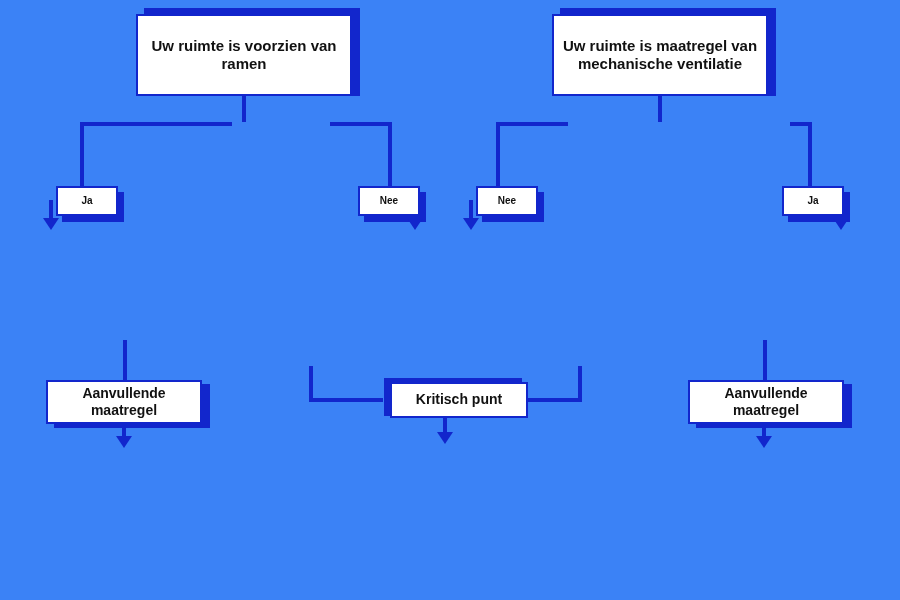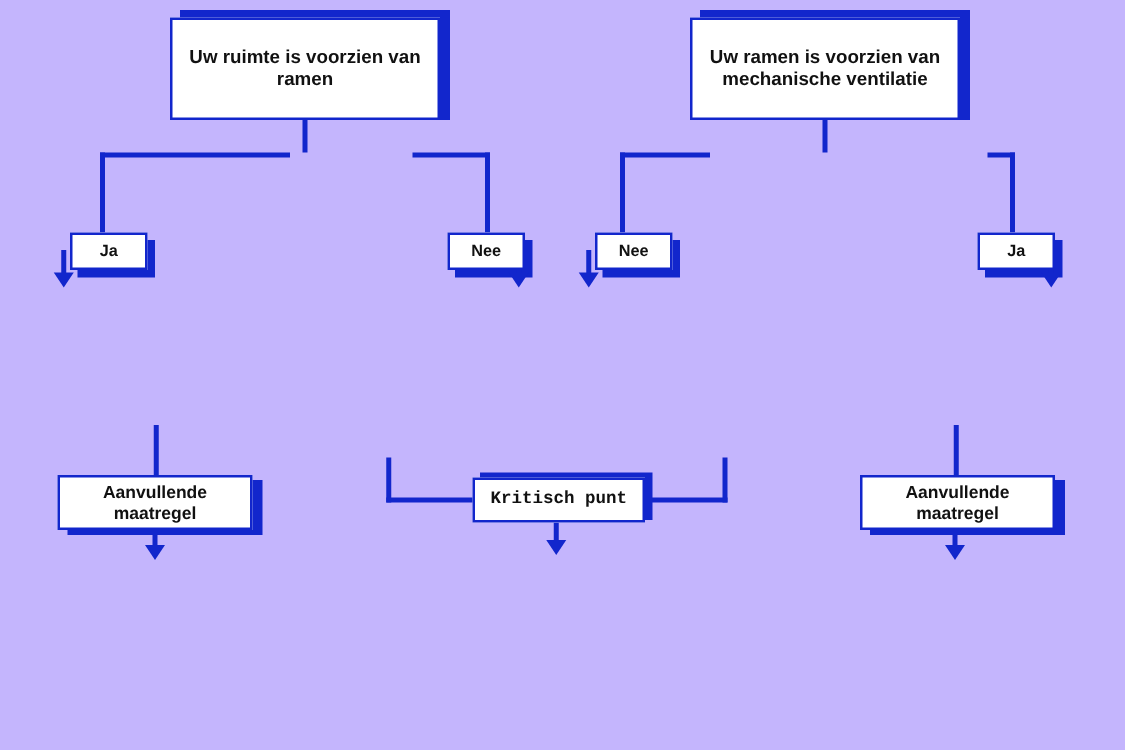--- a/index.html
+++ b/index.html
@@ -4,21 +4,21 @@
 <style>
   html, body {
     margin: 0;
     padding: 0;
     background: #000000;
   }
   #canvas {
     position: relative;
     width: 900px;
     height: 600px;
-    background: #c4b5fd;
+    background: #3b82f6;
     overflow: hidden;
     font-family: "Liberation Sans", "DejaVu Sans", sans-serif;
   }
 
   
   .node {
     position: absolute;
     box-sizing: border-box;
     background: #ffffff;
     border: 2px solid #1226cc;
@@ -35,21 +35,21 @@
 
   
   .shadow {
     position: absolute;
     background: #1226cc;
     z-index: 3;
   }
 
   
   .q-node { font-size: 15px; }
-  .a-node { font-size: 13px; }
+  .a-node { font-size: 10px; }
   .r-node { font-size: 14px; align-items: center; }
 
   
   .hline {
     position: absolute;
     height: 4px;
     background: #1226cc;
     z-index: 4;
   }
   .vline {
@@ -96,21 +96,21 @@
 
   <div class="shadow" style="left:364px; top:192px; width:62px; height:30px;"></div>
   <div class="node a-node" style="left:358px; top:186px; width:62px; height:30px;">
     <span class="node-label">Nee</span>
   </div>
   <div class="vline" style="left:413px; top:204px; height:18px;"></div>
   <div class="arrow-down" style="left:407px; top:218px;"></div>
 
   <div class="shadow" style="left:560px; top:8px; width:216px; height:88px;"></div>
   <div class="node q-node" style="left:552px; top:14px; width:216px; height:82px;">
-    <span class="node-label">Uw ramen is voorzien van mechanische ventilatie</span>
+    <span class="node-label">Uw ruimte is maatregel van mechanische ventilatie</span>
   </div>
 
   <div class="vline" style="left:658px; top:96px; height:26px;"></div>
 
   <div class="hline" style="left:496px; top:122px; width:72px;"></div>
   <div class="vline" style="left:496px; top:122px; height:64px;"></div>
 
   <div class="hline" style="left:790px; top:122px; width:22px;"></div>
   <div class="vline" style="left:808px; top:122px; height:64px;"></div>
 
@@ -137,21 +137,21 @@
   <div class="vline" style="left:122px; top:424px; height:16px;"></div>
   <div class="arrow-down" style="left:116px; top:436px;"></div>
 
   <div class="vline" style="left:309px; top:366px; height:36px;"></div>
   <div class="hline" style="left:309px; top:398px; width:74px;"></div>
 
   <div class="vline" style="left:578px; top:366px; height:36px;"></div>
   <div class="hline" style="left:508px; top:398px; width:74px;"></div>
 
   <div class="shadow" style="left:384px; top:378px; width:138px; height:38px;"></div>
-  <div class="node r-node" style="left:378px; top:382px; width:138px; height:36px;font-family:Liberation Mono, monospace;">
+  <div class="node r-node" style="left:390px; top:382px; width:138px; height:36px;">
     <span class="node-label">Kritisch punt</span>
   </div>
   <div class="vline" style="left:443px; top:418px; height:18px;"></div>
   <div class="arrow-down" style="left:437px; top:432px;"></div>
 
   <div class="vline" style="left:763px; top:340px; height:42px;"></div>
 
   <div class="shadow" style="left:696px; top:384px; width:156px; height:44px;"></div>
   <div class="node r-node" style="left:688px; top:380px; width:156px; height:44px;">
     <span class="node-label">Aanvullende maatregel</span>

